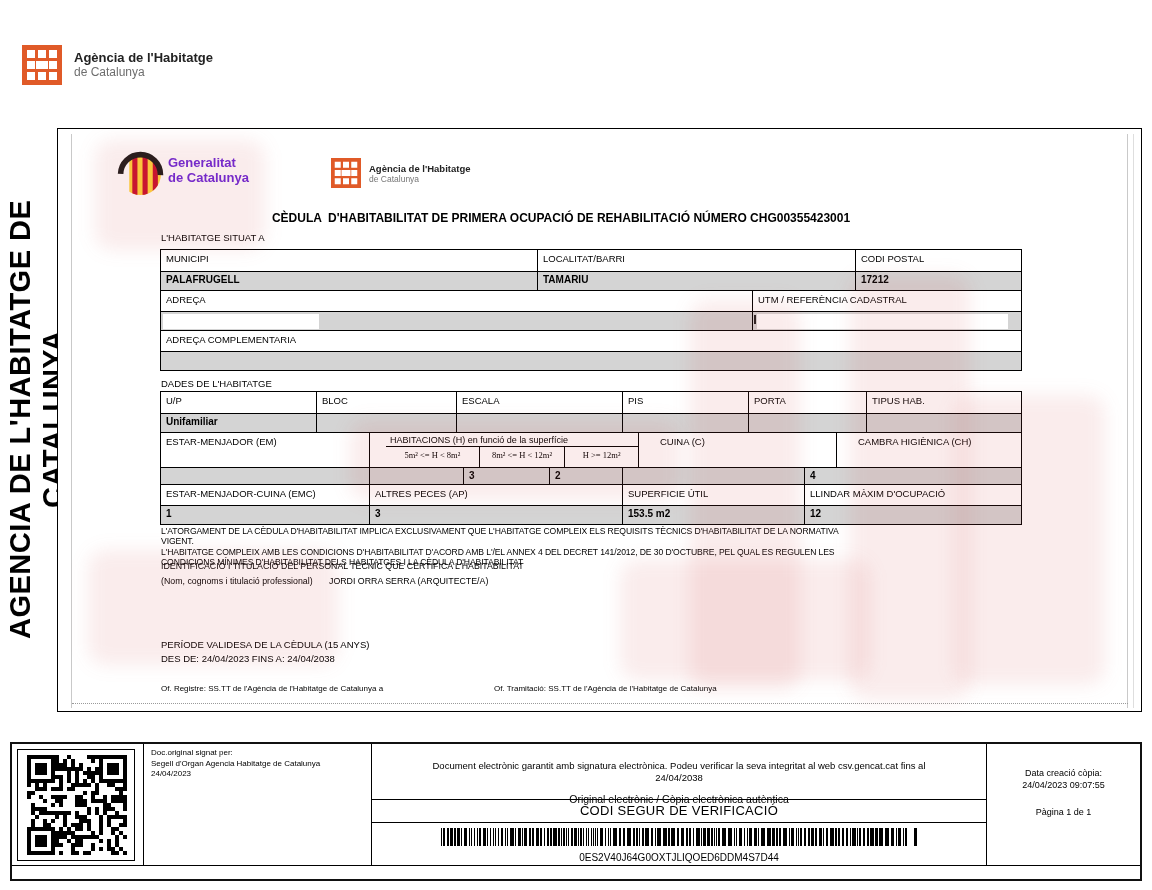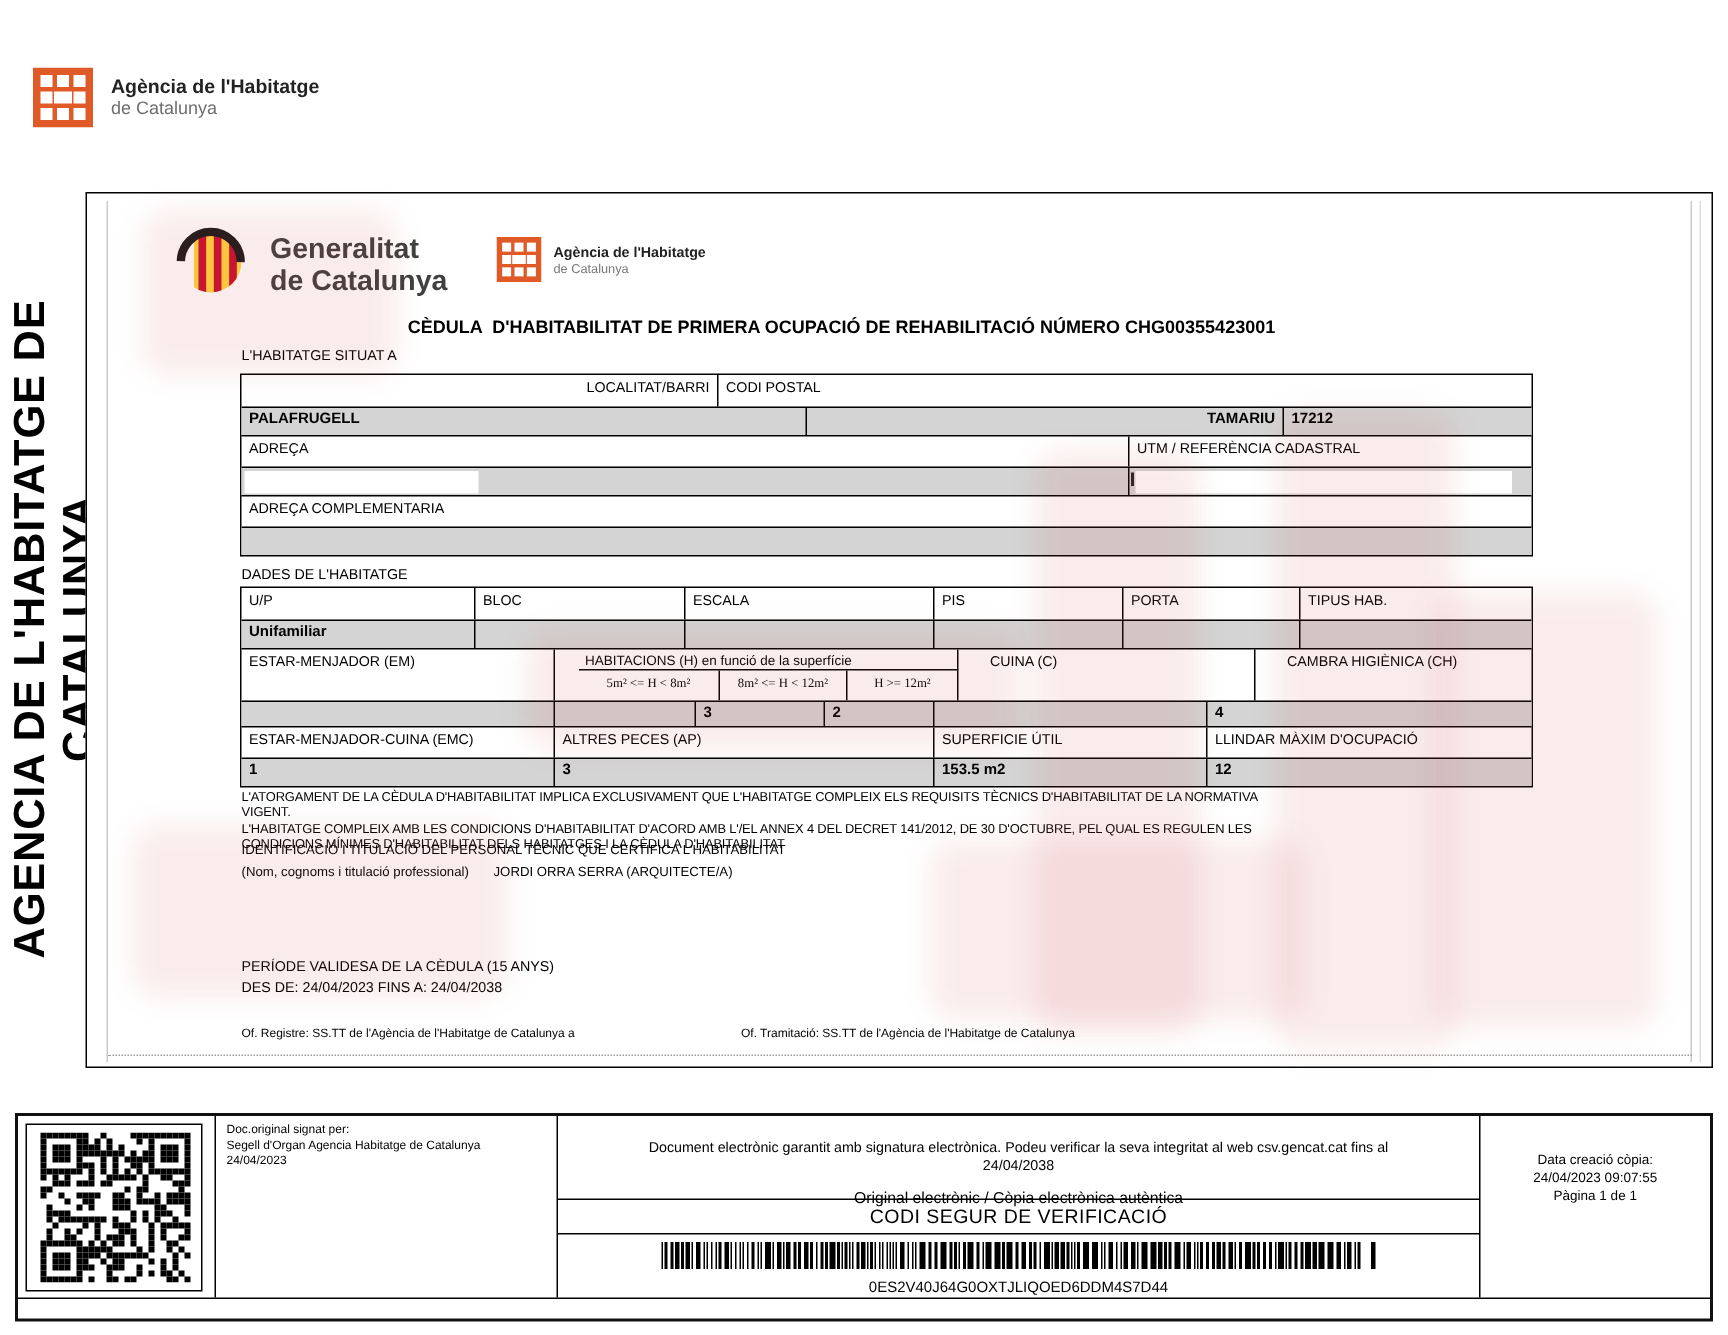--- a/index.html
+++ b/index.html
@@ -23,40 +23,40 @@
   .page-edge { position:absolute; top:134px; bottom:182px; width:1px; background:#c9c9c9; }
   .page-edge.left  { left:71px; }
   .page-edge.right { right:24px; }
   .page-edge.right2 { right:18px; background:#dedede; }
 
   
   .wm { position:absolute; background:rgba(203,70,70,0.10); filter:blur(9px); border-radius:18px; pointer-events:none; z-index:6; }
 
   
   .gen-logo { position:absolute; left:117px; top:151px; }
-  .gen-text { position:absolute; left:180px; top:156px; font-weight:bold; font-size:19px; line-height:1.12; color:#404040; }
+  .gen-text { position:absolute; left:168px; top:156px; font-weight:bold; font-size:13px; line-height:1.12; color:#6d28d9; }
   .ahc-logo-sm { position:absolute; left:331px; top:158px; width:30px; height:30px; }
   .ahc-text-sm { position:absolute; left:369px; top:163px; line-height:1.2; }
   .ahc-text-sm .l1 { font-weight:bold; font-size:9.5px; color:#222; }
   .ahc-text-sm .l2 { font-size:8.5px; color:#777; }
 
   .doc-title { position:absolute; left:130px; top:211px; width:862px; text-align:center;
     font-weight:bold; font-size:12px; white-space:pre-wrap; }
   .situat-label { position:absolute; left:161px; top:232px; font-size:9.5px; }
 
   
   .tbl { position:absolute; left:160px; width:862px; border:1px solid #000; background:transparent; z-index:3; }
   .tr { display:flex; border-top:1px solid #000; }
   .tr:first-child { border-top:none; }
   .td { border-right:1px solid #000; padding:3px 5px 1px 5px; font-size:9.5px; overflow:hidden; position:relative; }
   .td:last-child { border-right:none; }
   .tr.hd { height:21px; }
   .tr.vl { height:19px; background:#d4d4d4; }
   .tr.vl .td { font-weight:bold; font-size:10px; padding-top:2px; }
-  .t1ca{width:377px;} .t1cb{width:318px;text-align:right;} .t1cc{flex:1;}
+  .t1ca{width:377px;} .t1cb{width:318px;} .t1cc{flex:1;}
   .t1cd{width:592px;} .t1ce{flex:1;}
   .full{flex:1;}
   .redact { position:absolute; top:2px; height:15px; background:#fff; }
   .utm-tick { position:absolute; left:1px; top:3px; width:2px; height:9px; background:#222; }
 
   .dades-label { position:absolute; left:161px; top:378px; font-size:9.5px; }
 
   .t2a{width:156px;} .t2b{width:140px;} .t2c{width:166px;} .t2d{width:126px;} .t2e{width:118px;} .t2f{flex:1;}
   .t3a{width:209px;} .t3b{width:253px;} .t3c{width:182px;} .t3d{flex:1;}
   .s1{width:94px;} .s2{width:86px;} .s3{width:73px;}
@@ -86,21 +86,21 @@
   .cell.c2 { width:228px; padding:4px 7px; font-size:8px; line-height:10.5px; }
   .cell.c3 { width:615px; display:flex; flex-direction:column; }
   .cell.c4 { flex:1; border-right:none; text-align:center; font-size:9px; line-height:12px; padding-top:23px; }
   .qrbox { width:118px; height:112px; border:1px solid #000; padding:5px 5px; }
   .csec-a { height:55px; text-align:center; font-size:9.5px; line-height:12px; padding-top:16px; }
   .csec-a .orig { font-size:10.5px; margin-top:9px; }
   .csec-b { height:23px; border-top:1px solid #000; text-align:center; font-size:13px; padding-top:3px; letter-spacing:0.3px; }
   .csec-c { flex:1; border-top:1px solid #000; text-align:center; }
   .csec-c svg { margin-top:5px; }
   .csv-code { font-size:10px; margin-top:2px; }
-  .c4 .pagina { margin-top:0; }
+  .c4 .pagina { margin-top:15px; }
 </style>
 </head>
 <body>
 
 <div id="stage">
 
   <div class="topbar">
     <svg class="ahc-logo-lg" viewBox="0 0 40 40">
       <rect x="0" y="0" width="40" height="40" fill="#E05A28"></rect>
       <rect x="5" y="5" width="8" height="8" fill="#fff"></rect>
@@ -161,20 +161,21 @@
   <div class="ahc-text-sm">
     <div class="l1">Agència de l'Habitatge</div>
     <div class="l2">de Catalunya</div>
   </div>
 
   <div class="doc-title">CÈDULA  D'HABITABILITAT DE PRIMERA OCUPACIÓ DE REHABILITACIÓ NÚMERO CHG00355423001</div>
   <div class="situat-label">L'HABITATGE SITUAT A</div>
 
   <div class="tbl" style="top:249px;">
     <div class="tr hd">
+      <div class="td t1ca">MUNICIPI</div>
       <div class="td t1cb">LOCALITAT/BARRI</div>
       <div class="td t1cc">CODI POSTAL</div>
     </div>
     <div class="tr vl">
       <div class="td t1ca">PALAFRUGELL</div>
       <div class="td t1cb">TAMARIU</div>
       <div class="td t1cc">17212</div>
     </div>
     <div class="tr hd">
       <div class="td t1cd">ADREÇA</div>

